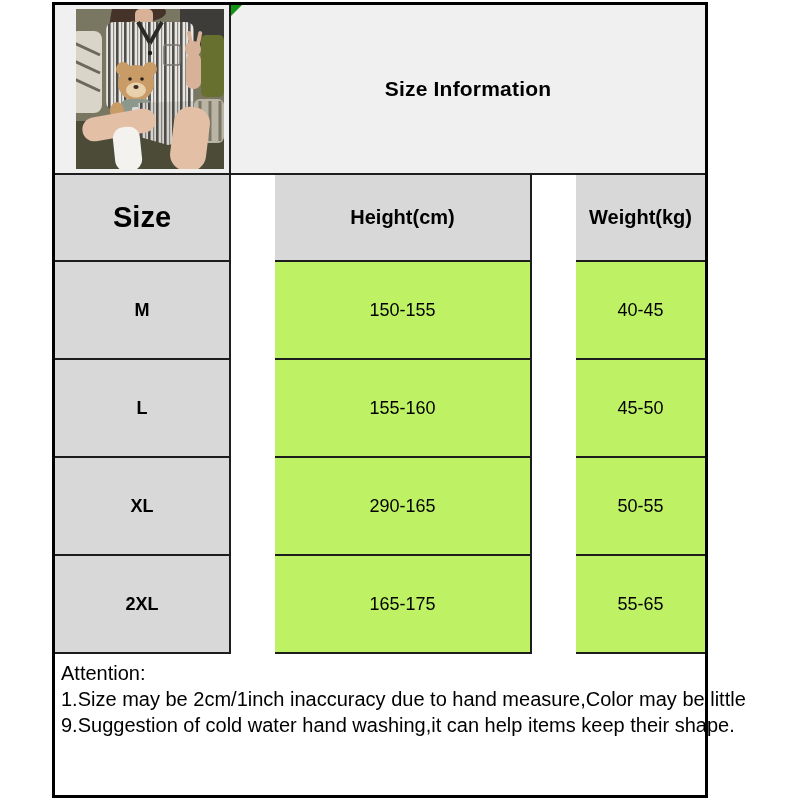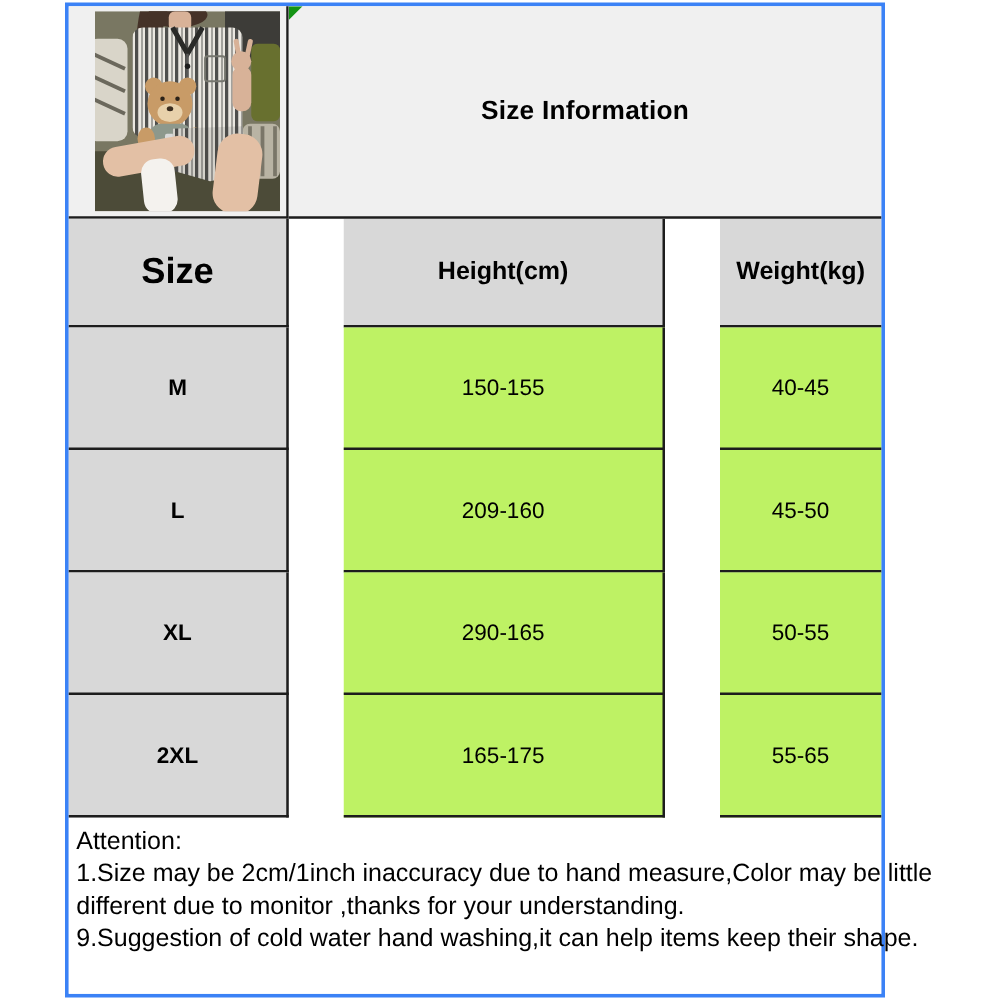--- a/index.html
+++ b/index.html
@@ -1,21 +1,21 @@
 <!DOCTYPE html>
 <html><head>
 <meta charset="utf-8">
 <style>
   html,body { margin:0; padding:0; background:#ffffff; }
   body { width:800px; height:800px; font-family:"Liberation Sans", sans-serif; color:#000; }
   .sheet { position:relative; width:800px; height:800px; background:#ffffff; overflow:hidden; }
 
   .tbl {
     position:absolute; left:52px; top:2px; width:656px;
-    border:3px solid #3b82f6; box-sizing:border-box; background:#ffffff;
+    border:3px solid #000000; box-sizing:border-box; background:#ffffff;
   }
   .row { display:grid; }
   .r1 { grid-template-columns:176px 1fr; height:170px; }
   .r-head, .r-data { grid-template-columns:176px 257px 1fr;gap:44px; }
   .r-head { height:87px; }
   .r-data { height:98px; }
 
   .cell {
     box-sizing:border-box;
     border-right:2px solid #1d1d1d;
@@ -144,35 +144,34 @@
       <div class="cell last head-cell">Weight(kg)</div>
     </div>
 
     <div class="row r-data">
       <div class="cell size-cell">M</div>
       <div class="cell data-cell">150-155</div>
       <div class="cell last data-cell">40-45</div>
     </div>
     <div class="row r-data">
       <div class="cell size-cell">L</div>
-      <div class="cell data-cell">209-160</div>
+      <div class="cell data-cell">155-160</div>
       <div class="cell last data-cell">45-50</div>
     </div>
     <div class="row r-data">
       <div class="cell size-cell">XL</div>
       <div class="cell data-cell">290-165</div>
       <div class="cell last data-cell">50-55</div>
     </div>
     <div class="row r-data">
       <div class="cell size-cell">2XL</div>
       <div class="cell data-cell">165-175</div>
       <div class="cell last data-cell">55-65</div>
     </div>
 
     <div class="attention">
       <div>Attention:</div>
       <div>1.Size may be 2cm/1inch inaccuracy due to hand measure,Color may be little</div>
-      <div>different due to monitor ,thanks for your understanding.</div>
       <div>9.Suggestion of cold water hand washing,it can help items keep their shape.</div>
     </div>
 
   </div>
 </div>
 
 </body></html>

